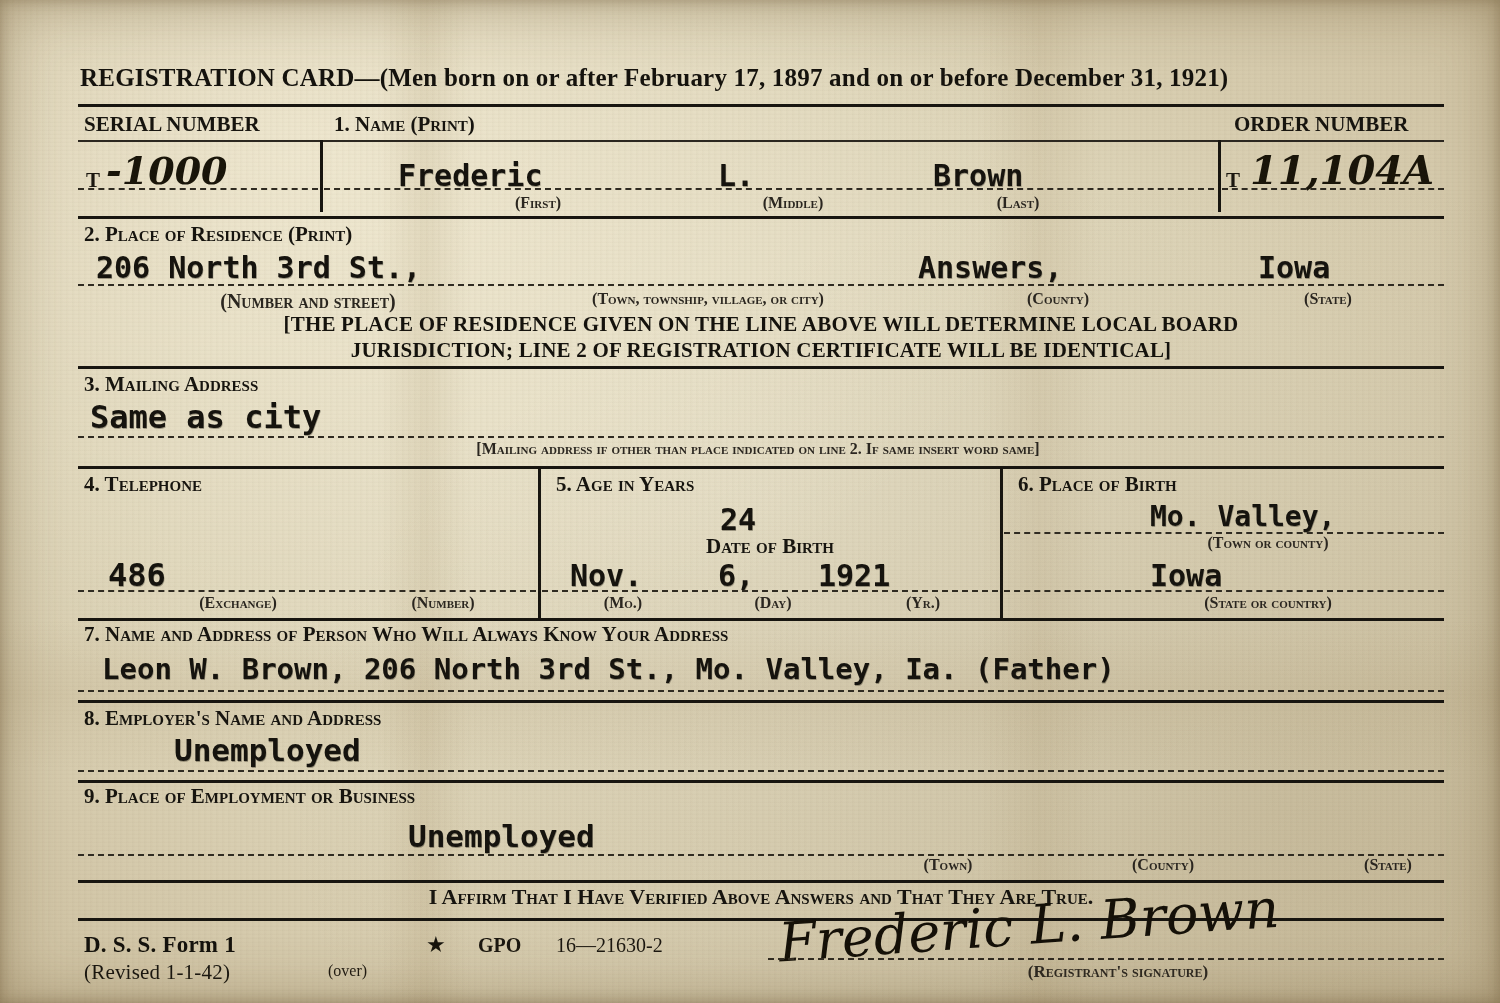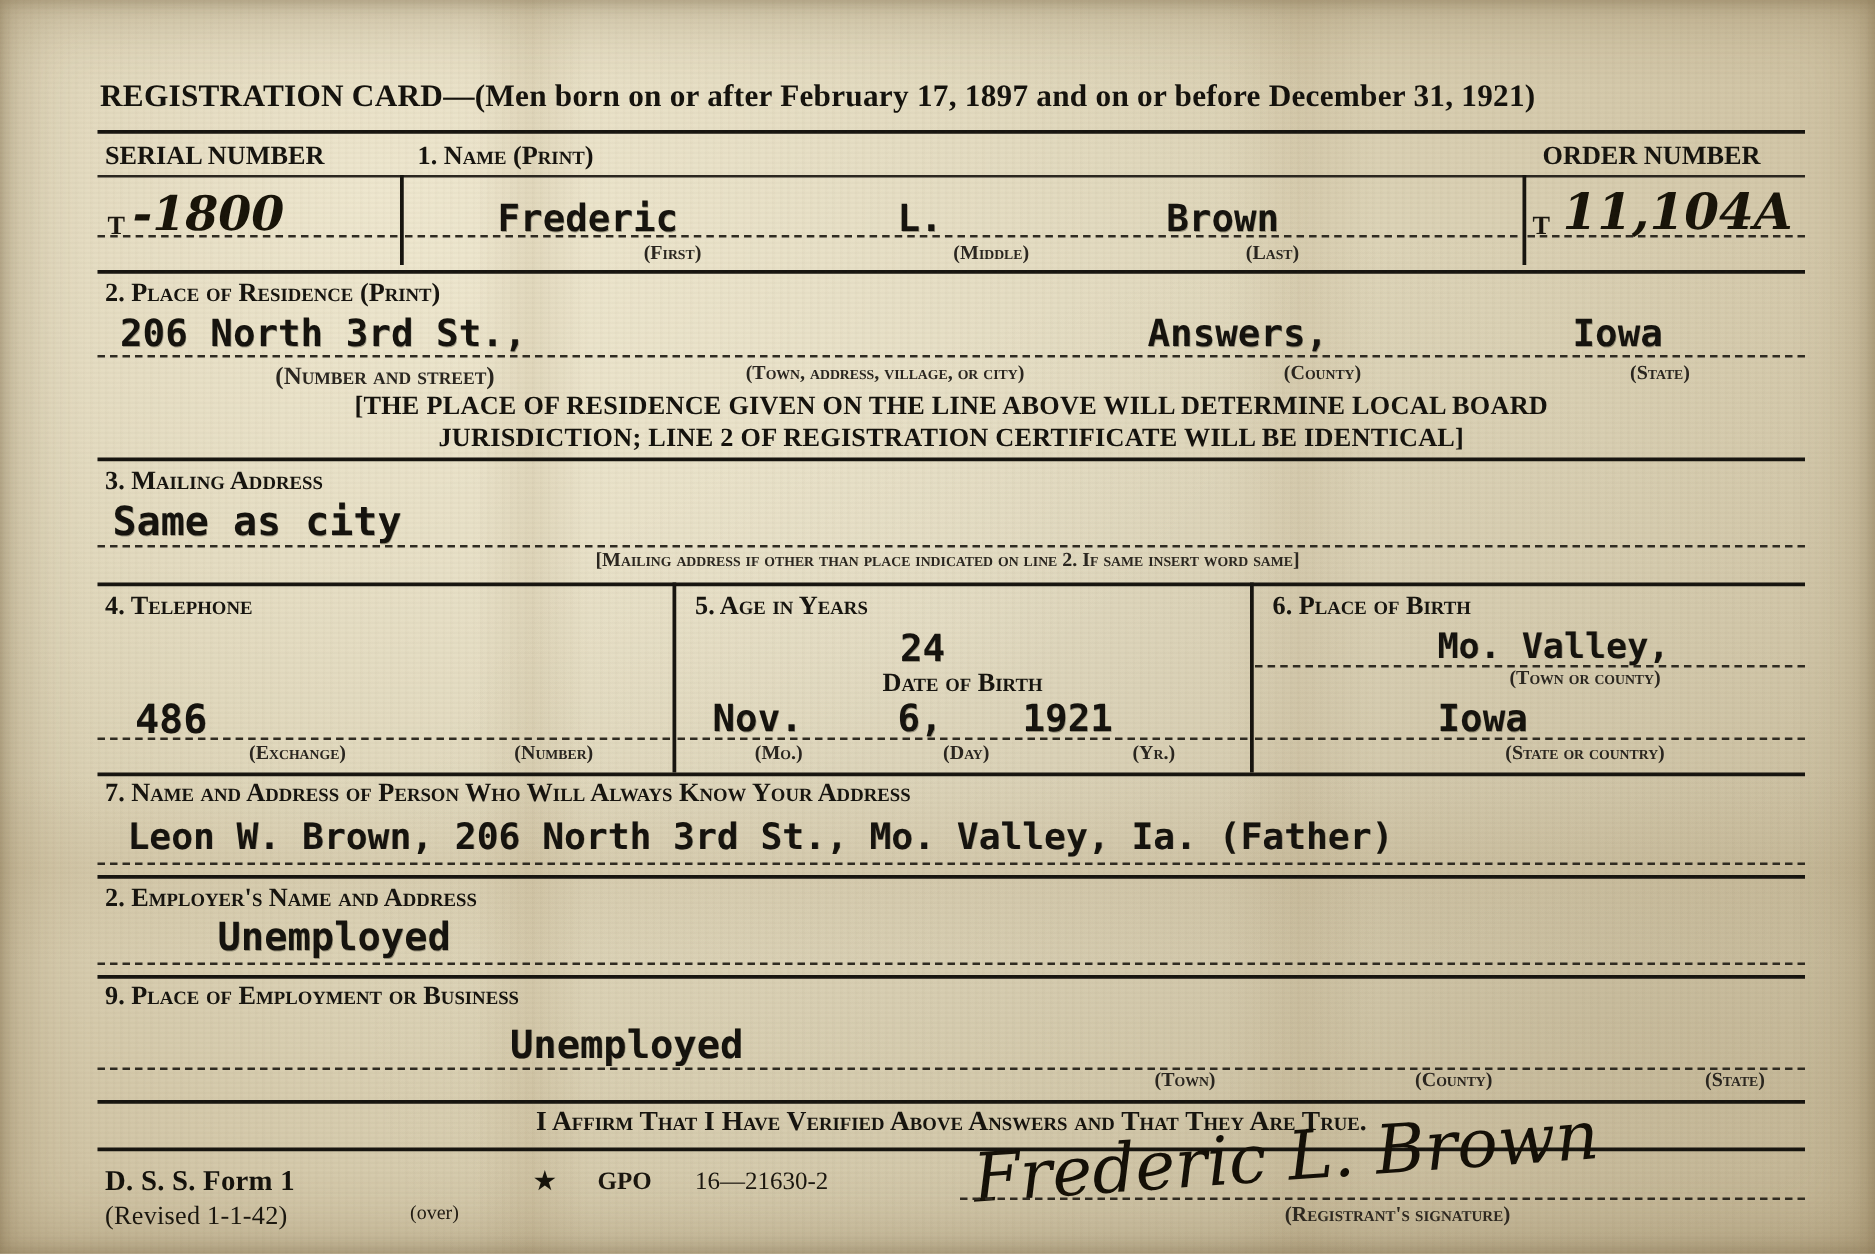--- a/index.html
+++ b/index.html
@@ -98,21 +98,21 @@
 
     <div class="head sc" style="left:6px;top:56px;font-size:21px;">SERIAL NUMBER</div>
     <div class="head sc" style="left:256px;top:56px;font-size:21px;">1. Name (Print)</div>
     <div class="head sc" style="left:1156px;top:56px;font-size:21px;">ORDER NUMBER</div>
 
     <div class="thin" style="left:0;top:84px;width:1366px;"></div>
     <div class="vline" style="left:242px;top:84px;height:72px;"></div>
     <div class="vline" style="left:1140px;top:84px;height:72px;"></div>
 
     <div class="ink" style="left:8px;top:112px;font-size:21px;font-weight:bold;">T</div>
-    <div class="hand" style="left:28px;top:92px;font-size:38px;">-1800</div>
+    <div class="hand" style="left:28px;top:92px;font-size:38px;">-1000</div>
 
     <div class="type" style="left:320px;top:102px;font-size:30px;">Frederic</div>
     <div class="type" style="left:640px;top:102px;font-size:30px;">L.</div>
     <div class="type" style="left:855px;top:102px;font-size:30px;">Brown</div>
 
     <div class="ink" style="left:1148px;top:112px;font-size:21px;font-weight:bold;">T</div>
     <div class="hand" style="left:1172px;top:90px;font-size:40px;">11,104A</div>
 
     <div class="dashed" style="left:246px;top:132px;width:890px;"></div>
     <div class="dashed" style="left:1144px;top:132px;width:222px;"></div>
@@ -125,21 +125,21 @@
     <div class="solid" style="left:0;top:160px;width:1366px;"></div>
 
     <div class="head sc" style="left:6px;top:166px;font-size:21px;">2. Place of Residence (Print)</div>
     <div class="type" style="left:18px;top:194px;font-size:30px;">206 North 3rd St.,</div>
     <div class="type" style="left:840px;top:194px;font-size:30px;">Answers,</div>
     <div class="type" style="left:1180px;top:194px;font-size:30px;">Iowa</div>
 
     <div class="dashed" style="left:0;top:228px;width:1366px;"></div>
 
     <div class="tiny sc" style="left:80px;top:234px;width:300px;font-size:20px;font-weight:bold;text-align:center;">(Number and street)</div>
-    <div class="tiny sc" style="left:420px;top:234px;width:420px;font-size:16px;font-weight:bold;">(Town, address, village, or city)</div>
+    <div class="tiny sc" style="left:420px;top:234px;width:420px;font-size:16px;font-weight:bold;">(Town, township, village, or city)</div>
     <div class="tiny sc" style="left:880px;top:234px;width:200px;font-size:16px;font-weight:bold;">(County)</div>
     <div class="tiny sc" style="left:1160px;top:234px;width:180px;font-size:16px;font-weight:bold;">(State)</div>
 
     <div class="ttl center" style="left:0;top:256px;width:1366px;font-size:21px;">[THE PLACE OF RESIDENCE GIVEN ON THE LINE ABOVE WILL DETERMINE LOCAL BOARD</div>
     <div class="ttl center" style="left:0;top:282px;width:1366px;font-size:21px;">JURISDICTION; LINE 2 OF REGISTRATION CERTIFICATE WILL BE IDENTICAL]</div>
 
     <div class="solid" style="left:0;top:310px;width:1366px;"></div>
 
     <div class="head sc" style="left:6px;top:316px;font-size:21px;">3. Mailing Address</div>
     <div class="type" style="left:12px;top:342px;font-size:32px;">Same as city</div>
@@ -183,21 +183,21 @@
     <div class="tiny sc" style="left:1030px;top:538px;width:320px;font-size:16px;font-weight:bold;">(State or country)</div>
 
     <div class="solid" style="left:0;top:562px;width:1366px;"></div>
 
     <div class="head sc" style="left:6px;top:566px;font-size:21px;">7. Name and Address of Person Who Will Always Know Your Address</div>
     <div class="type" style="left:24px;top:596px;font-size:29px;">Leon W. Brown, 206 North 3rd St., Mo. Valley, Ia. (Father)</div>
     <div class="dashed" style="left:0;top:634px;width:1366px;"></div>
 
     <div class="solid" style="left:0;top:644px;width:1366px;"></div>
 
-    <div class="head sc" style="left:6px;top:650px;font-size:21px;">2. Employer's Name and Address</div>
+    <div class="head sc" style="left:6px;top:650px;font-size:21px;">8. Employer's Name and Address</div>
     <div class="type" style="left:96px;top:676px;font-size:31px;">Unemployed</div>
     <div class="dashed" style="left:0;top:714px;width:1366px;"></div>
 
     <div class="solid" style="left:0;top:724px;width:1366px;"></div>
 
     <div class="head sc" style="left:6px;top:728px;font-size:21px;">9. Place of Employment or Business</div>
     <div class="type" style="left:330px;top:762px;font-size:31px;">Unemployed</div>
     <div class="dashed" style="left:0;top:798px;width:1366px;"></div>
 
     <div class="tiny sc" style="left:790px;top:800px;width:160px;font-size:16px;font-weight:bold;">(Town)</div>

